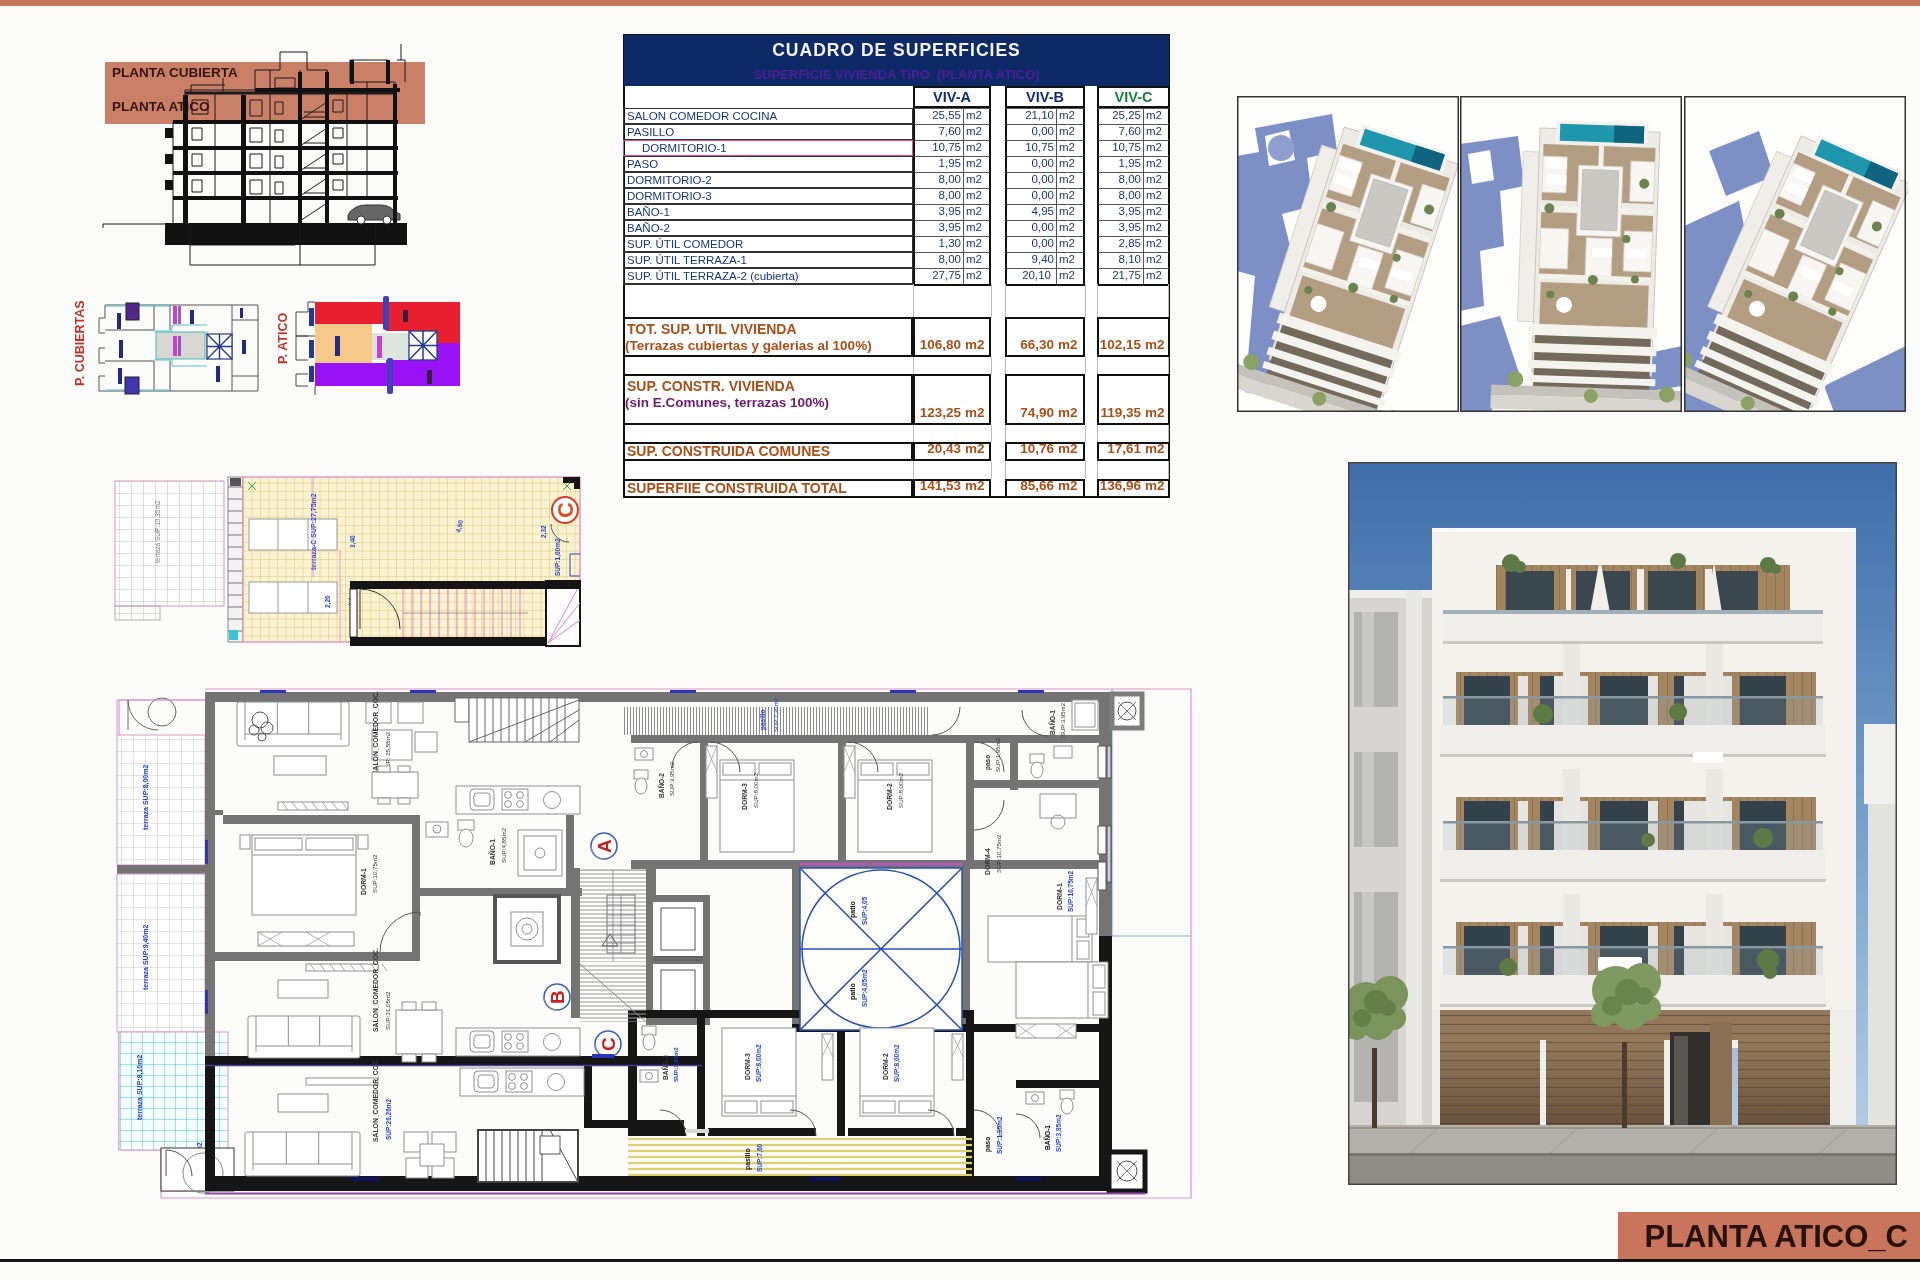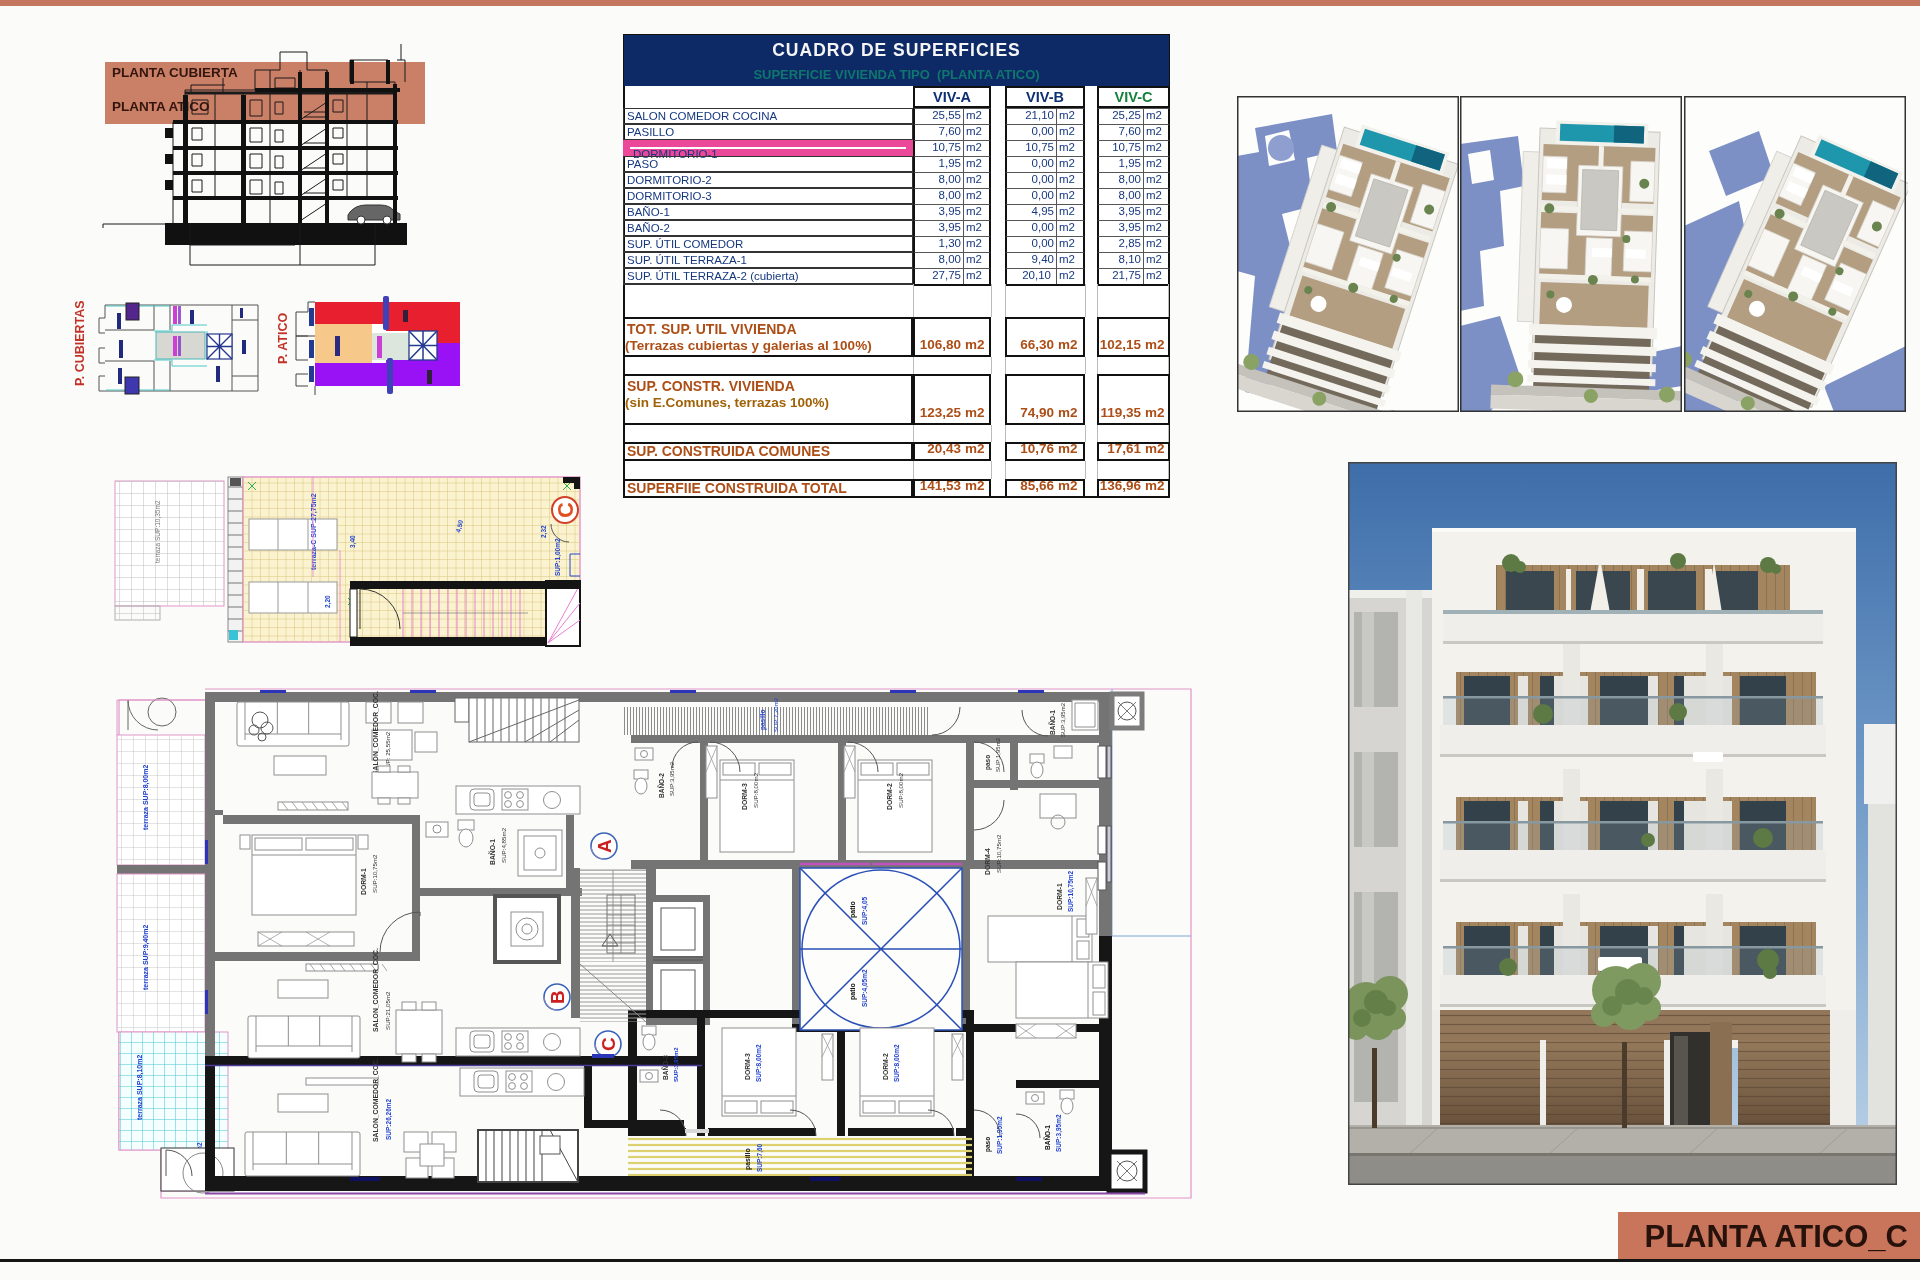--- a/index.html
+++ b/index.html
@@ -160,21 +160,21 @@
         <rect x="60" y="48" width="5" height="20" fill="#2a2a80"></rect>
       </g>
 </svg>
 </div>
 
 <div class="abs" style="left:623px;top:34px;width:547px;height:464px;" id="table">
 <div class="abs" style="left:0;top:0;width:547px;height:464px;border:2px solid #111;box-sizing:border-box;background:#fff;"></div>
 
 <div class="abs" style="left:1px;top:1px;width:545px;height:51px;background:#0d2a66;"></div>
 <div class="abs" style="left:1px;top:6px;width:545px;height:22px;color:#f5f5f5;font-weight:bold;font-size:17.5px;text-align:center;letter-spacing:1px;">CUADRO DE SUPERFICIES</div>
-<div class="abs" style="left:1px;top:33px;width:545px;height:16px;color:#0f766e;font-weight:bold;font-size:13px;text-align:center;">SUPERFICIE VIVIENDA TIPO&nbsp; (PLANTA ATICO)</div>
+<div class="abs" style="left:1px;top:33px;width:545px;height:16px;color:#4c1d95;font-weight:bold;font-size:13px;text-align:center;">SUPERFICIE VIVIENDA TIPO&nbsp; (PLANTA ATICO)</div>
 
 <div class="abs" style="left:290px;top:52px;width:78px;height:22px;border:2px solid #111;box-sizing:border-box;color:#0e2f73;font-weight:bold;font-size:14.5px;text-align:center;line-height:19px;">VIV-A</div>
 <div class="abs" style="left:382px;top:52px;width:80px;height:22px;border:2px solid #111;box-sizing:border-box;color:#0e2f73;font-weight:bold;font-size:14.5px;text-align:center;line-height:19px;">VIV-B</div>
 <div class="abs" style="left:474px;top:52px;width:73px;height:22px;border:2px solid #111;box-sizing:border-box;color:#15803d;font-weight:bold;font-size:14.5px;text-align:center;line-height:19px;">VIV-C</div>
 
 <div class="abs" style="left:0px;top:74px;width:290px;height:16px;border:1px solid #333;box-sizing:border-box;color:#16387f;font-size:11.5px;line-height:14px;padding-left:3px;white-space:nowrap;">SALON COMEDOR COCINA</div>
 <div class="abs" style="left:290px;top:74px;width:78px;height:16px;border-left:2px solid #111;border-right:2px solid #111;border-top:1px solid #555;box-sizing:border-box;"></div>
 <div class="abs" style="left:290px;top:74px;width:48px;height:16px;color:#16387f;font-size:11.5px;line-height:14px;text-align:right;">25,55</div>
 <div class="abs" style="left:340px;top:74px;width:1px;height:16px;background:#555;"></div>
 <div class="abs" style="left:343px;top:74px;color:#16387f;font-size:11.5px;line-height:14px;">m2</div>
@@ -192,21 +192,21 @@
 <div class="abs" style="left:340px;top:90px;width:1px;height:16px;background:#555;"></div>
 <div class="abs" style="left:343px;top:90px;color:#16387f;font-size:11.5px;line-height:14px;">m2</div>
 <div class="abs" style="left:382px;top:90px;width:80px;height:16px;border-left:2px solid #111;border-right:2px solid #111;border-top:1px solid #555;box-sizing:border-box;"></div>
 <div class="abs" style="left:382px;top:90px;width:49px;height:16px;color:#16387f;font-size:11.5px;line-height:14px;text-align:right;">0,00</div>
 <div class="abs" style="left:433px;top:90px;width:1px;height:16px;background:#555;"></div>
 <div class="abs" style="left:436px;top:90px;color:#16387f;font-size:11.5px;line-height:14px;">m2</div>
 <div class="abs" style="left:474px;top:90px;width:73px;height:16px;border-left:2px solid #111;border-right:2px solid #111;border-top:1px solid #555;box-sizing:border-box;"></div>
 <div class="abs" style="left:474px;top:90px;width:44px;height:16px;color:#16387f;font-size:11.5px;line-height:14px;text-align:right;">7,60</div>
 <div class="abs" style="left:520px;top:90px;width:1px;height:16px;background:#555;"></div>
 <div class="abs" style="left:523px;top:90px;color:#16387f;font-size:11.5px;line-height:14px;">m2</div>
-<div class="abs" style="left:0px;top:106px;width:290px;height:16px;border:7px solid #ec4899;box-sizing:border-box;color:#16387f;font-size:11.5px;line-height:14px;padding-left:3px;white-space:nowrap;">DORMITORIO-1</div>
+<div class="abs" style="left:0px;top:106px;width:290px;height:16px;border:1px solid #ec4899;box-sizing:border-box;color:#16387f;font-size:11.5px;line-height:14px;padding-left:18px;white-space:nowrap;">DORMITORIO-1</div>
 <div class="abs" style="left:290px;top:106px;width:78px;height:16px;border-left:2px solid #111;border-right:2px solid #111;border-top:1px solid #555;box-sizing:border-box;"></div>
 <div class="abs" style="left:290px;top:106px;width:48px;height:16px;color:#16387f;font-size:11.5px;line-height:14px;text-align:right;">10,75</div>
 <div class="abs" style="left:340px;top:106px;width:1px;height:16px;background:#555;"></div>
 <div class="abs" style="left:343px;top:106px;color:#16387f;font-size:11.5px;line-height:14px;">m2</div>
 <div class="abs" style="left:382px;top:106px;width:80px;height:16px;border-left:2px solid #111;border-right:2px solid #111;border-top:1px solid #555;box-sizing:border-box;"></div>
 <div class="abs" style="left:382px;top:106px;width:49px;height:16px;color:#16387f;font-size:11.5px;line-height:14px;text-align:right;">10,75</div>
 <div class="abs" style="left:433px;top:106px;width:1px;height:16px;background:#555;"></div>
 <div class="abs" style="left:436px;top:106px;color:#16387f;font-size:11.5px;line-height:14px;">m2</div>
 <div class="abs" style="left:474px;top:106px;width:73px;height:16px;border-left:2px solid #111;border-right:2px solid #111;border-top:1px solid #555;box-sizing:border-box;"></div>
 <div class="abs" style="left:474px;top:106px;width:44px;height:16px;color:#16387f;font-size:11.5px;line-height:14px;text-align:right;">10,75</div>
@@ -341,21 +341,21 @@
 <div class="abs" style="left:522px;top:303px;color:#ad4e16;font-weight:bold;font-size:13.5px;">m2</div>
 <div class="abs" style="left:290px;top:323px;width:1px;height:17px;background:#bbb;"></div>
 <div class="abs" style="left:368px;top:323px;width:1px;height:17px;background:#bbb;"></div>
 <div class="abs" style="left:382px;top:323px;width:1px;height:17px;background:#bbb;"></div>
 <div class="abs" style="left:462px;top:323px;width:1px;height:17px;background:#bbb;"></div>
 <div class="abs" style="left:474px;top:323px;width:1px;height:17px;background:#bbb;"></div>
 <div class="abs" style="left:545px;top:323px;width:1px;height:17px;background:#bbb;"></div>
 
 <div class="abs" style="left:0px;top:340px;width:290px;height:51px;border:2px solid #111;box-sizing:border-box;"></div>
 <div class="abs" style="left:4px;top:344px;width:284px;color:#ad4e16;font-weight:bold;font-size:14px;line-height:17px;white-space:nowrap;">SUP. CONSTR. VIVIENDA</div>
-<div class="abs" style="left:2px;top:361px;width:286px;color:#a16207;font-weight:bold;font-size:13.5px;line-height:16px;white-space:nowrap;">(sin E.Comunes, terrazas 100%)</div>
+<div class="abs" style="left:2px;top:361px;width:286px;color:#701a75;font-weight:bold;font-size:13.5px;line-height:16px;white-space:nowrap;">(sin E.Comunes, terrazas 100%)</div>
 <div class="abs" style="left:290px;top:340px;width:78px;height:51px;border:2px solid #111;box-sizing:border-box;"></div>
 <div class="abs" style="left:290px;top:371px;width:48px;color:#ad4e16;font-weight:bold;font-size:13.5px;text-align:right;">123,25</div>
 <div class="abs" style="left:342px;top:371px;color:#ad4e16;font-weight:bold;font-size:13.5px;">m2</div>
 <div class="abs" style="left:382px;top:340px;width:80px;height:51px;border:2px solid #111;box-sizing:border-box;"></div>
 <div class="abs" style="left:382px;top:371px;width:49px;color:#ad4e16;font-weight:bold;font-size:13.5px;text-align:right;">74,90</div>
 <div class="abs" style="left:435px;top:371px;color:#ad4e16;font-weight:bold;font-size:13.5px;">m2</div>
 <div class="abs" style="left:474px;top:340px;width:73px;height:51px;border:2px solid #111;box-sizing:border-box;"></div>
 <div class="abs" style="left:474px;top:371px;width:44px;color:#ad4e16;font-weight:bold;font-size:13.5px;text-align:right;">119,35</div>
 <div class="abs" style="left:522px;top:371px;color:#ad4e16;font-weight:bold;font-size:13.5px;">m2</div>
 <div class="abs" style="left:290px;top:391px;width:1px;height:17px;background:#bbb;"></div>

